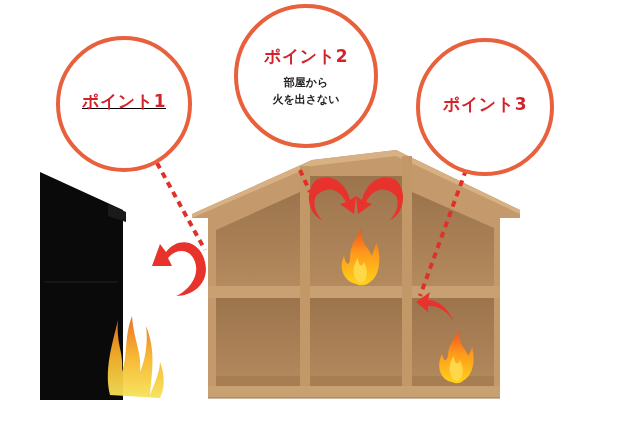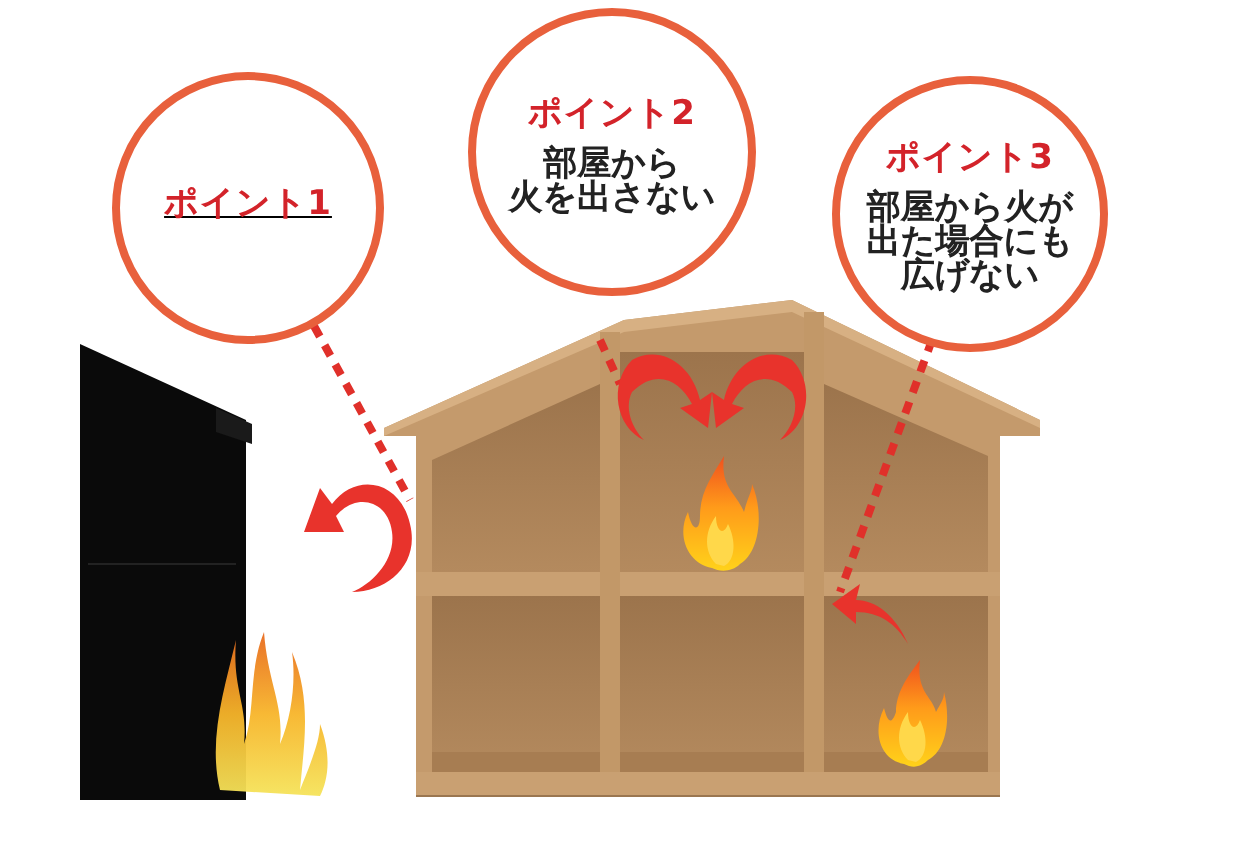--- a/index.html
+++ b/index.html
@@ -4,21 +4,21 @@
 <style>
   html, body { margin:0; padding:0; }
   body { width:620px; height:425px; background:#ffffff; position:relative; overflow:hidden; font-family:"DejaVu Sans", sans-serif; }
   .stage { position:absolute; left:0; top:0; width:620px; height:425px; }
   .circle {
     position:absolute; border:4px solid #e8603c; border-radius:50%; background:#ffffff;
     box-sizing:border-box; display:flex; flex-direction:column; align-items:center; justify-content:center;
     text-align:center;
   }
   .circle .title { color:#d3232a; font-weight:bold; font-size:17px; letter-spacing:0.5px; margin-bottom:6px; }
-  .circle .desc { color:#222; font-weight:bold; font-size:17px; line-height:17px; white-space:pre-line; }
+  .circle .desc { color:#222; font-weight:bold; font-size:11px; line-height:17px; white-space:pre-line; }
   svg { position:absolute; left:0; top:0; }
 </style>
 </head>
 <body>
 
 <div class="stage">
 
   <svg width="620" height="425" viewBox="0 0 620 425">
     <defs>
       <linearGradient id="flameG" x1="0" y1="1" x2="0" y2="0">
@@ -107,18 +107,15 @@
   </div>
 
   <div class="circle" style="left:234px; top:4px; width:144px; height:144px;">
     <div class="title">ポイント2</div>
     <div class="desc">部屋から
 火を出さない</div>
   </div>
 
   <div class="circle" style="left:416px; top:38px; width:138px; height:138px;">
     <div class="title">ポイント3</div>
-    <div class="desc">部屋から火が
-出た場合にも
-広げない</div>
   </div>
 
 </div>
 
 </body></html>

